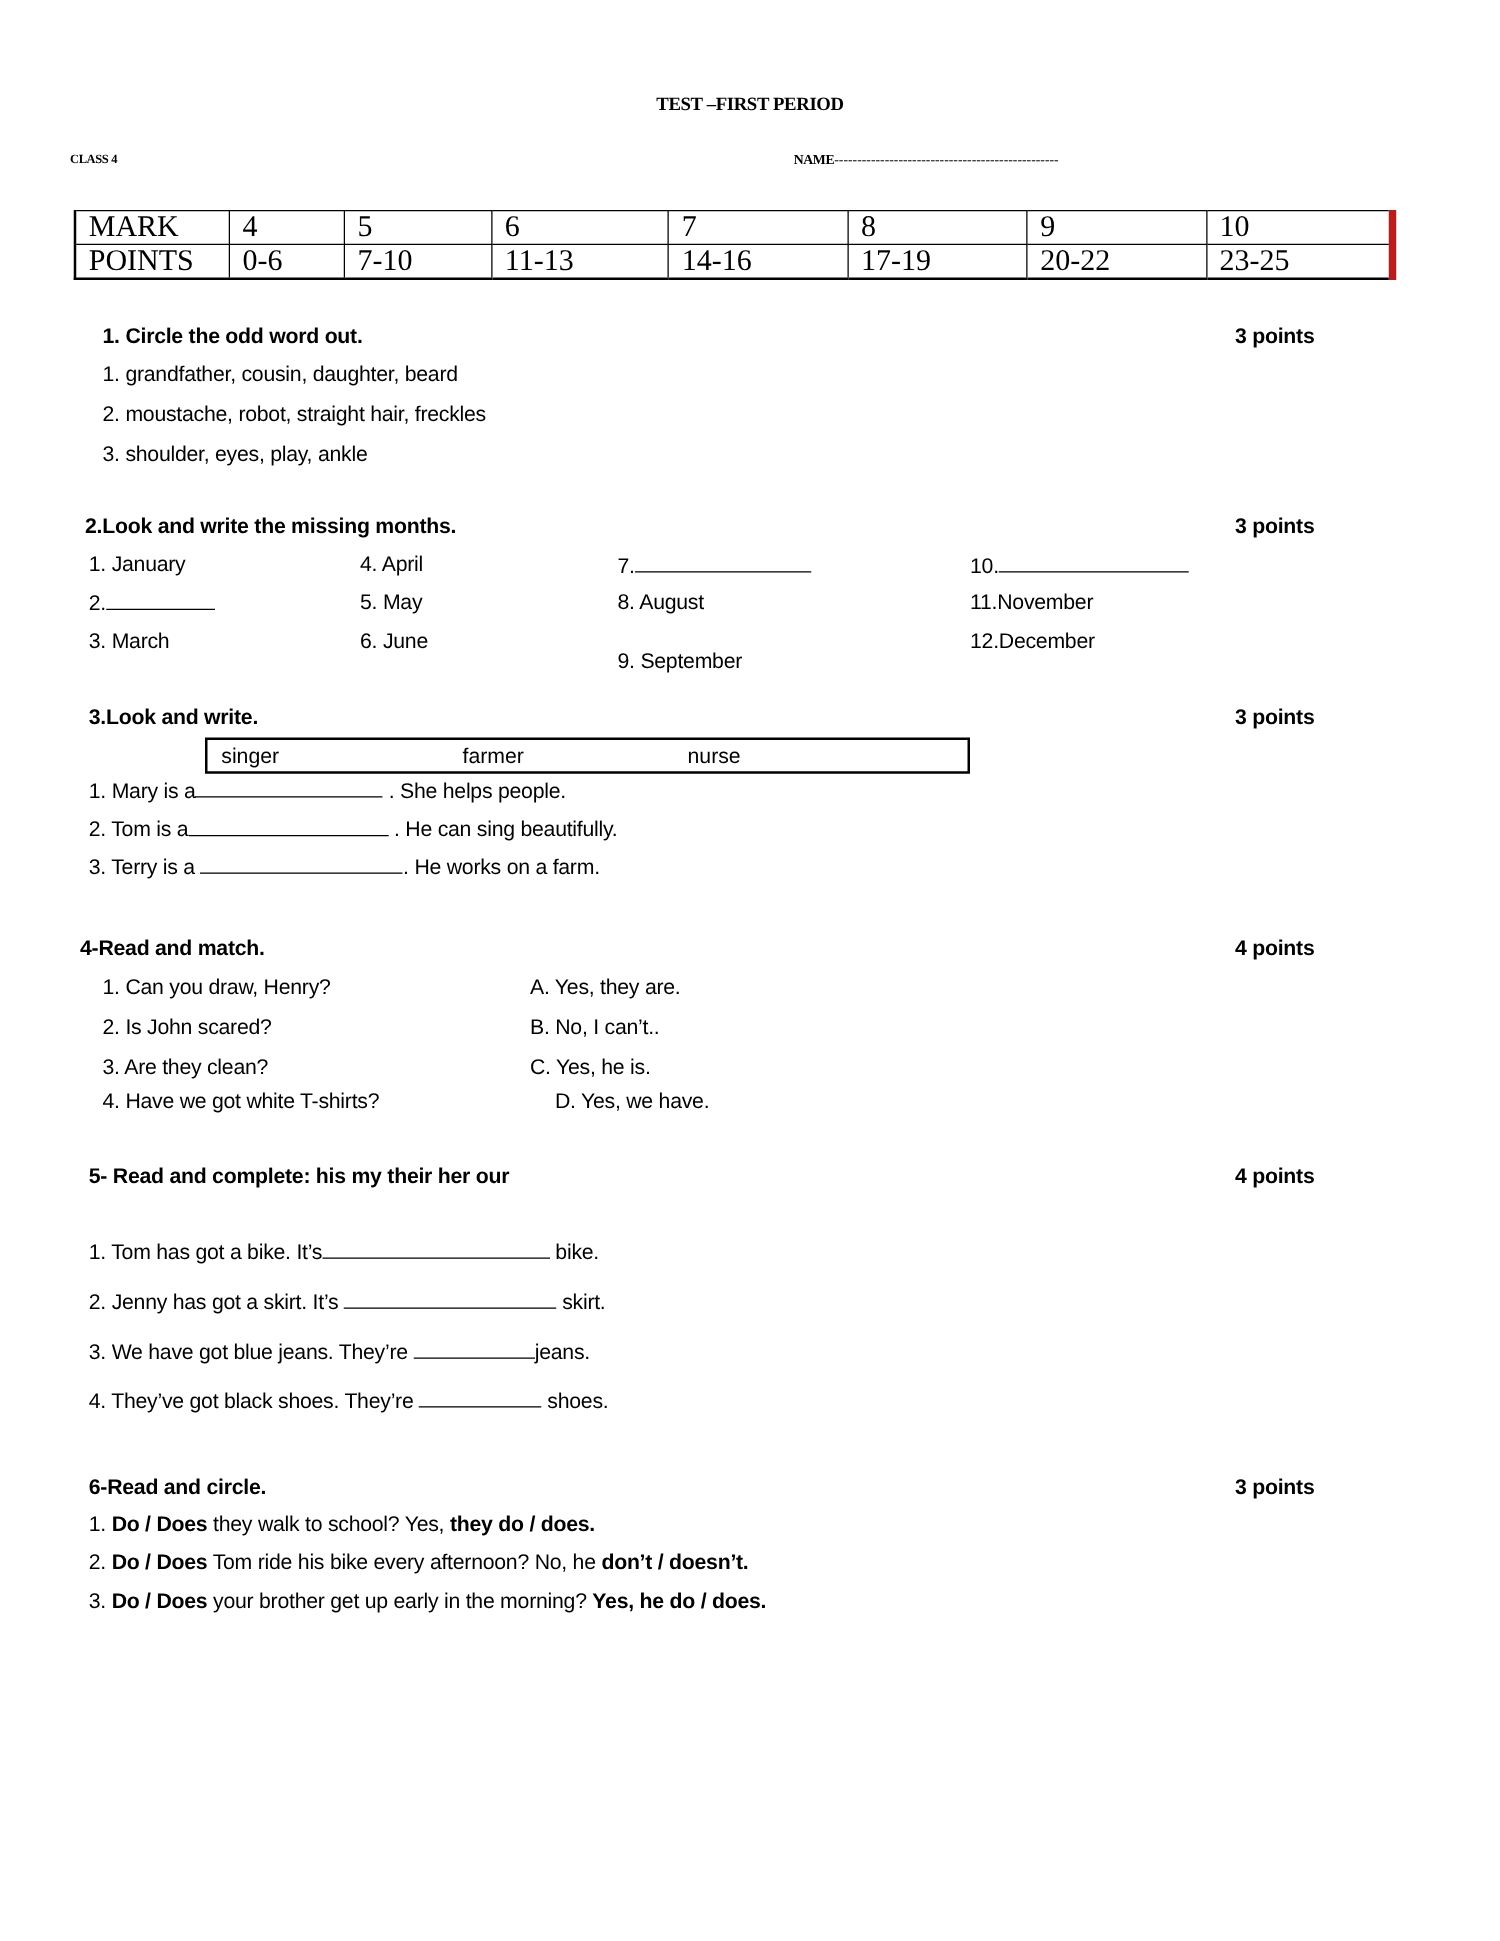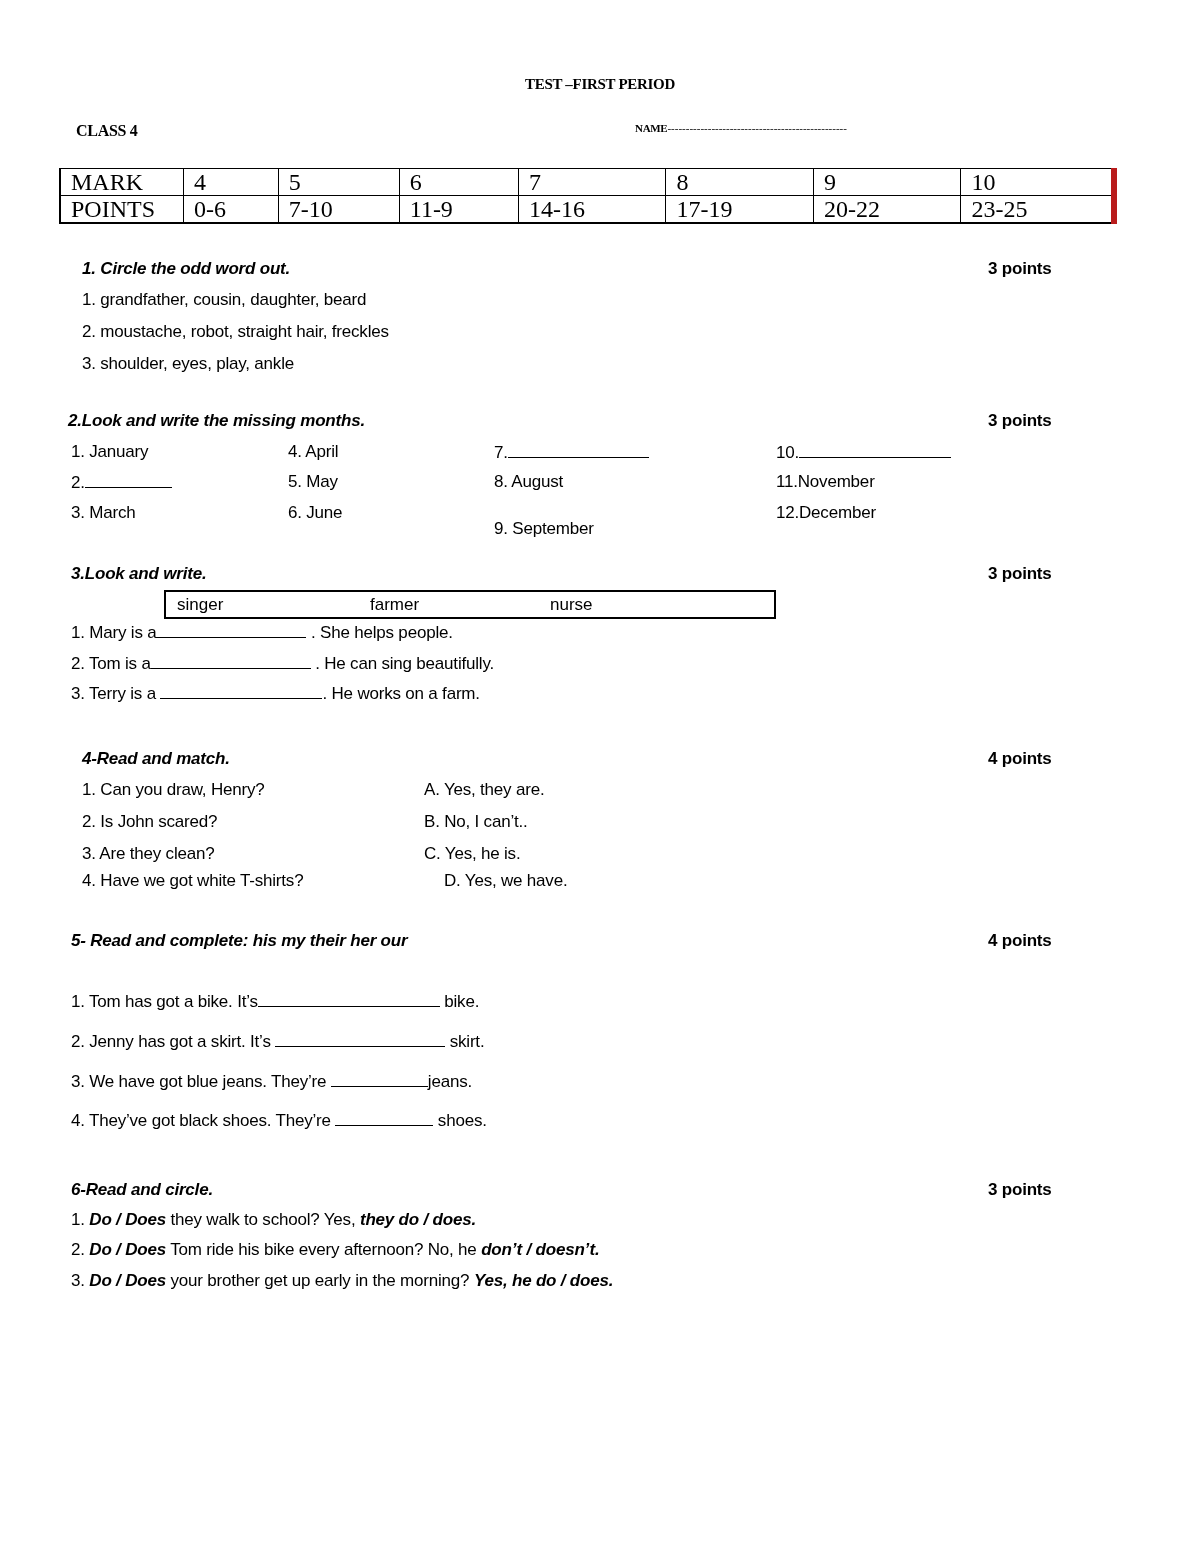--- a/index.html
+++ b/index.html
@@ -2,32 +2,32 @@
 <html><head>
 <meta charset="utf-8">
 <style>
   html, body { margin: 0; padding: 0; background: #ffffff; }
   body { width: 1200px; height: 1553px; position: relative; overflow: hidden; color: #000; }
   .serif { font-family: "Liberation Serif", "DejaVu Serif", serif; }
   .sans { font-family: "Liberation Sans", "DejaVu Sans", sans-serif; }
   .abs { position: absolute; white-space: nowrap; }
 
   .title { left: 0; width: 1200px; top: 76px; text-align: center; font-size: 15px; font-weight: bold; letter-spacing: -0.3px; }
-  .class-label { left: 76px; top: 122px; font-size: 16px; font-weight: bold; letter-spacing: -0.3px; }
+  .class-label { left: 56px; top: 122px; font-size: 10px; font-weight: bold; letter-spacing: -0.3px; }
   .name-label { left: 635px; top: 122px; font-size: 11px; font-weight: bold; letter-spacing: -0.3px; }
   .name-dash { font-weight: normal; letter-spacing: 0; }
 
   table.grade { position: absolute; left: 59px; top: 168px; width: 1058px; border-collapse: collapse; font-size: 24px; }
   table.grade td { border: 1.5px solid #000; height: 26px; padding: 0 0 0 10px; line-height: 26px; }
   table.grade tr:last-child td { border-bottom: 2.5px solid #000; }
   table.grade td:first-child { border-left: 2px solid #000; }
   table.grade td:last-child { border-right: 6px solid #b91c1c; margin-top: 32px; }
 
   .txt { font-size: 17px; line-height: 20px; letter-spacing: -0.2px; }
-  .b { font-weight: bold; font-style: italic; }
+  .b { font-weight: bold; }
   .pts { left: 988px; font-weight: bold; }
   .blank { display: inline-block; border-bottom: 1.5px solid #000; height: 15px; vertical-align: baseline; }
 
   .wordbox { position: absolute; left: 164px; top: 590px; width: 608px; height: 25px; border: 2px solid #000; }
   .wordbox span { position: absolute; top: 3px; font-size: 17px; line-height: 20px; }
 </style>
 </head>
 <body>
 
 <div class="abs serif title">TEST –FIRST PERIOD</div>
@@ -43,21 +43,21 @@
     <td>6</td>
     <td>7</td>
     <td>8</td>
     <td>9</td>
     <td>10</td>
   </tr>
   <tr>
     <td>POINTS</td>
     <td>0-6</td>
     <td>7-10</td>
-    <td>11-9</td>
+    <td>11-13</td>
     <td>14-16</td>
     <td>17-19</td>
     <td>20-22</td>
     <td>23-25</td>
   </tr>
 </tbody>
   </table>
 
 <div class="abs sans txt b" style="left:82px;top:259px">1. Circle the odd word out.</div>
 <div class="abs sans txt pts" style="top:259px">3 points</div>
@@ -87,21 +87,21 @@
 <div class="abs sans txt pts" style="top:564px">3 points</div>
 <div class="wordbox sans">
   <span style="left:11px">singer</span>
   <span style="left:204px">farmer</span>
   <span style="left:384px">nurse</span>
 </div>
 <div class="abs sans txt" style="left:71px;top:622px"><span>1. Mary is a</span><span class="blank" style="width:150px"></span><span> . She helps people.</span></div>
 <div class="abs sans txt" style="left:71px;top:653px"><span>2. Tom is a</span><span class="blank" style="width:160px"></span><span> . He can sing beautifully.</span></div>
 <div class="abs sans txt" style="left:71px;top:683px"><span>3. Terry is a </span><span class="blank" style="width:162px"></span><span>. He works on a farm.</span></div>
 
-<div class="abs sans txt b" style="left:82px;top:749px">4-Read and match.</div>
+<div class="abs sans txt b" style="left:64px;top:749px">4-Read and match.</div>
 <div class="abs sans txt pts" style="top:749px">4 points</div>
 <div class="abs sans txt" style="left:82px;top:780px">1. Can you draw, Henry?</div>
 <div class="abs sans txt" style="left:82px;top:812px">2. Is John scared?</div>
 <div class="abs sans txt" style="left:82px;top:844px">3. Are they clean?</div>
 <div class="abs sans txt" style="left:82px;top:871px">4. Have we got white T-shirts?</div>
 <div class="abs sans txt" style="left:424px;top:780px">A. Yes, they are.</div>
 <div class="abs sans txt" style="left:424px;top:812px">B. No, I can’t..</div>
 <div class="abs sans txt" style="left:424px;top:844px">C. Yes, he is.</div>
 <div class="abs sans txt" style="left:444px;top:871px">D. Yes, we have.</div>
 

